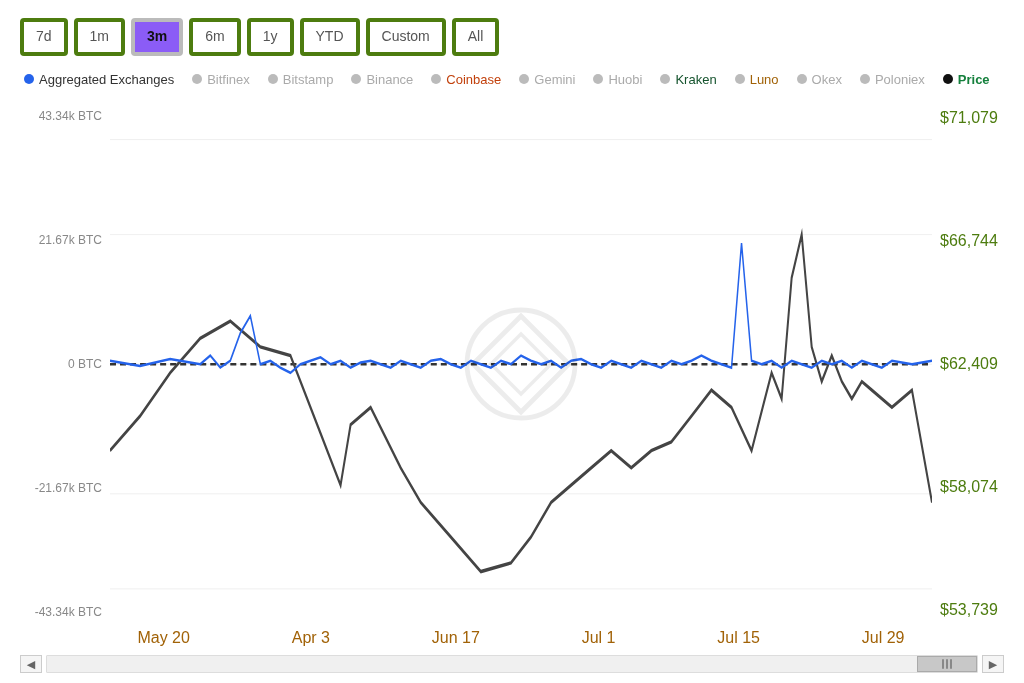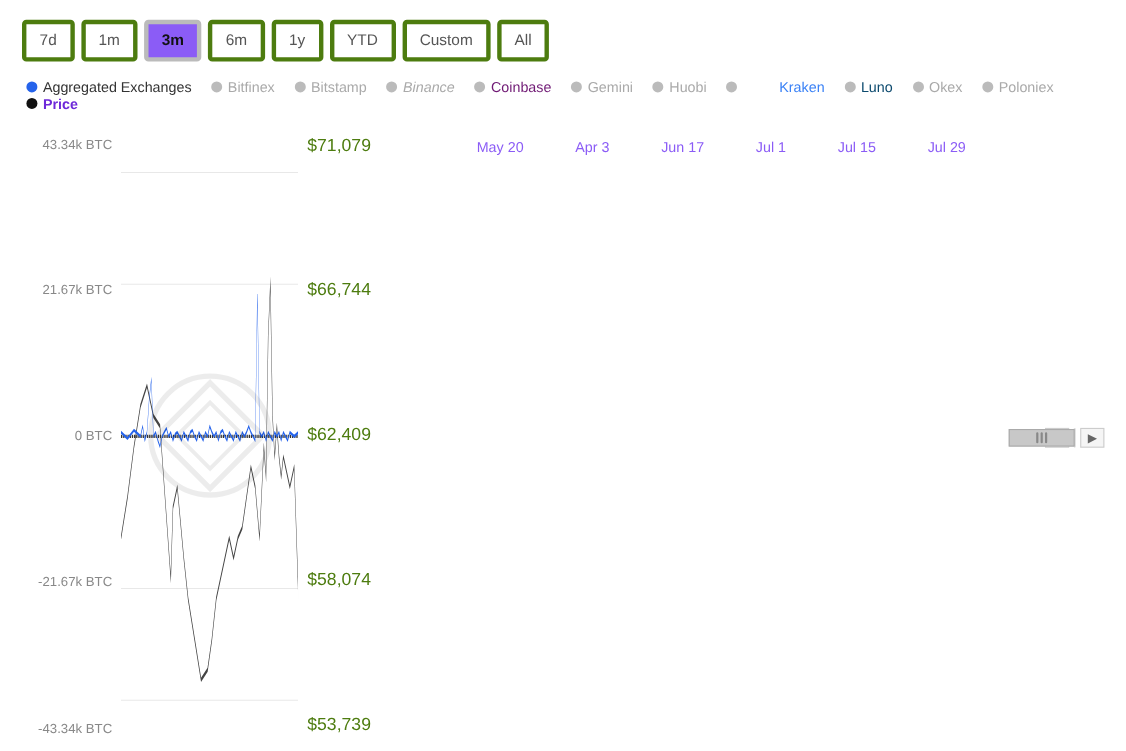--- a/index.html
+++ b/index.html
@@ -59,27 +59,27 @@
       align-items: center;
       gap: 5px;
     }
     .legend-dot {
       width: 10px;
       height: 10px;
       border-radius: 50%;
       flex-shrink: 0;
     }
     .legend-item.active .legend-label { color: #333; font-weight: 500; }
-    .legend-item.price .legend-label { color: #6d28d9; font-weight: 700; }
+    .legend-item.price .legend-label { color: #15803d; font-weight: 700; }
 
     
     .chart-section {
       flex: 1;
       display: flex;
-      flex-direction: row;
+      flex-direction: column;
       min-height: 0;
     }
     .main-chart-wrapper {
       flex: 1;
       position: relative;
       display: flex;
       min-height: 0;
     }
     .y-axis-left {
       width: 90px;
@@ -120,22 +120,22 @@
       transform: translate(-50%, -50%);
       opacity: 0.07;
       width: 120px;
       height: 120px;
     }
     
     .x-axis {
       display: flex;
       justify-content: space-around;
       padding: 6px 0 4px 90px;
-      font-size: 13px;
-      color: #8b5cf6;
+      font-size: 16px;
+      color: #a16207;
       flex-shrink: 0;
       padding-right: 72px;
       gap: 47px;
     }
 
     
     .overview-wrapper {
       height: 80px;
       display: flex;
       flex-direction: column;
@@ -231,41 +231,41 @@
       <div class="legend-item">
         <span class="legend-dot" style="background: rgb(187, 187, 187);"></span>
         <span class="legend-label" style="color: rgb(170, 170, 170);">Bitfinex</span>
       </div>
       <div class="legend-item">
         <span class="legend-dot" style="background: rgb(187, 187, 187);"></span>
         <span class="legend-label" style="color: rgb(170, 170, 170);">Bitstamp</span>
       </div>
       <div class="legend-item">
         <span class="legend-dot" style="background: rgb(187, 187, 187);"></span>
-        <span class="legend-label" style="color: rgb(170, 170, 170); font-style: italic;">Binance</span>
-      </div>
-      <div class="legend-item">
-        <span class="legend-dot" style="background: rgb(187, 187, 187);"></span>
-        <span class="legend-label" style="color: #701a75;">Coinbase</span>
+        <span class="legend-label" style="color: rgb(170, 170, 170);">Binance</span>
+      </div>
+      <div class="legend-item">
+        <span class="legend-dot" style="background: rgb(187, 187, 187);"></span>
+        <span class="legend-label" style="color: #c2410c;">Coinbase</span>
       </div>
       <div class="legend-item">
         <span class="legend-dot" style="background: rgb(187, 187, 187);"></span>
         <span class="legend-label" style="color: rgb(170, 170, 170);">Gemini</span>
       </div>
       <div class="legend-item">
         <span class="legend-dot" style="background: rgb(187, 187, 187);"></span>
         <span class="legend-label" style="color: rgb(170, 170, 170);">Huobi</span>
       </div>
       <div class="legend-item">
         <span class="legend-dot" style="background: rgb(187, 187, 187);"></span>
-        <span class="legend-label" style="color: #3b82f6; margin-left: 33px;">Kraken</span>
-      </div>
-      <div class="legend-item">
-        <span class="legend-dot" style="background: rgb(187, 187, 187);"></span>
-        <span class="legend-label" style="color: #0c4a6e;">Luno</span>
+        <span class="legend-label" style="color: #14532d;">Kraken</span>
+      </div>
+      <div class="legend-item">
+        <span class="legend-dot" style="background: rgb(187, 187, 187);"></span>
+        <span class="legend-label" style="color: #a16207;">Luno</span>
       </div>
       <div class="legend-item">
         <span class="legend-dot" style="background: rgb(187, 187, 187);"></span>
         <span class="legend-label" style="color: rgb(170, 170, 170);">Okex</span>
       </div>
       <div class="legend-item">
         <span class="legend-dot" style="background: rgb(187, 187, 187);"></span>
         <span class="legend-label" style="color: rgb(170, 170, 170);">Poloniex</span>
       </div>
       <div class="legend-item active price">

